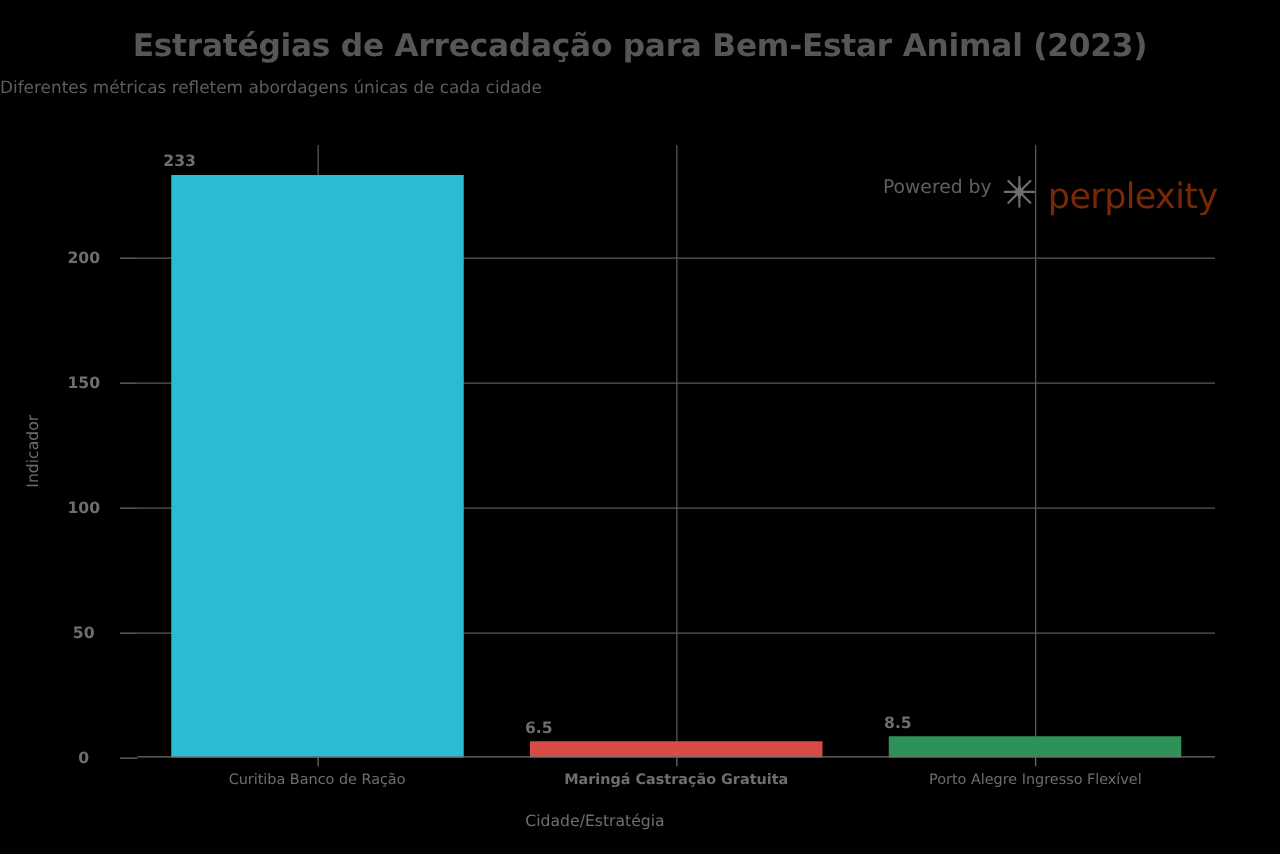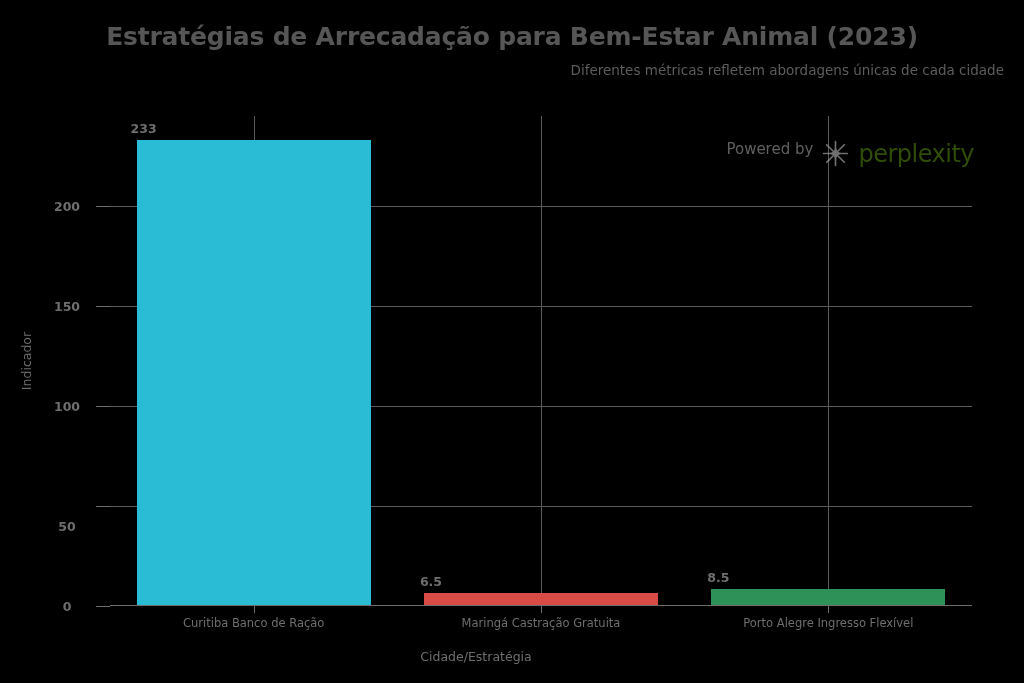--- a/index.html
+++ b/index.html
@@ -27,21 +27,21 @@
     font-weight: bold;
     color: #565656;
     letter-spacing: -0.2px;
     white-space: nowrap;
   }
   #chart-subtitle {
     position: absolute;
     top: 62px;
     left: 0;
     width: 1004px;
-    text-align: right;
+    text-align: left;
     font-size: 13.5px;
     font-weight: normal;
     color: #5d5d5d;
     white-space: nowrap;
   }
 
   
   #plot {
     position: absolute;
     left: 110px;
@@ -149,22 +149,22 @@
     align-items: flex-start;
     gap: 9px;
     opacity: 0.62;
   }
   #watermark-text {
     font-size: 15px;
     color: #9a9a9a;
     white-space: nowrap;
   }
   #watermark-brand {
-    font-size: 24px;
-    color: #4d7c0f;
+    font-size: 28px;
+    color: #c2410c;
     letter-spacing: -0.5px;
     white-space: nowrap;
   }
   #watermark-logo { display: block; }
 </style>
 </head>
 <body>
 
 <div id="page">
 
@@ -190,21 +190,21 @@
         <div class="bar" title="Maringá Castração Gratuita" style="left: 313.912px; width: 234.177px; height: 13px; background: rgb(217, 75, 71);"></div>
         <div class="xtick-mark" style="left: 431px;"></div>
         <div class="bar" title="Porto Alegre Ingresso Flexível" style="left: 601.245px; width: 234.177px; height: 17px; background: rgb(46, 145, 88);"></div>
         <div class="xtick-mark" style="left: 718.333px;"></div>
       </div>
     <div id="axis-baseline"></div>
   </div>
 
   <div id="xticks-layer">
       <div class="xtick-label" style="left: 253.667px;">Curitiba Banco de Ração</div>
-      <div class="xtick-label" style="left: 541px;">Maringá Castração Gratuita</div>
+      <div class="xtick-label" style="left: 541px; font-weight: bold;">Maringá Castração Gratuita</div>
       <div class="xtick-label" style="left: 828.333px;">Porto Alegre Ingresso Flexível</div>
     </div>
 
   <div id="xlabel">Cidade/Estratégia</div>
 
   <div id="watermark">
     <span id="watermark-text">Powered by</span>
     <span id="watermark-logo">
       <svg width="27" height="27" viewBox="0 0 24 24" aria-hidden="true">
         <g stroke="#b4b4b4" stroke-width="1.5" fill="none" stroke-linecap="round">
@@ -218,21 +218,21 @@
           <polygon points="6.4,12 12,9.6 17.6,12 12,14.4"></polygon>
         </g>
       </svg>
     </span>
     <span id="watermark-brand">perplexity</span>
   </div>
 
 <div class="ytick-mark" style="top: 606px; position: absolute;"></div>
     <div class="ytick-label" style="top: 606px;">0</div>
     <div class="ytick-mark" style="top: 506px; position: absolute;"></div>
-    <div class="ytick-label" style="top: 526px;">50</div>
+    <div class="ytick-label" style="top: 506px;">50</div>
     <div class="ytick-mark" style="top: 406px; position: absolute;"></div>
     <div class="ytick-label" style="top: 406px;">100</div>
     <div class="ytick-mark" style="top: 306px; position: absolute;"></div>
     <div class="ytick-label" style="top: 306px;">150</div>
     <div class="ytick-mark" style="top: 206px; position: absolute;"></div>
     <div class="ytick-label" style="top: 206px;">200</div>
     <div class="bar-value" style="left: 143.667px; top: 121px;">233</div>
     <div class="bar-value" style="left: 431px; top: 574px;">6.5</div>
     <div class="bar-value" style="left: 718.333px; top: 570px;">8.5</div>
   </div>

